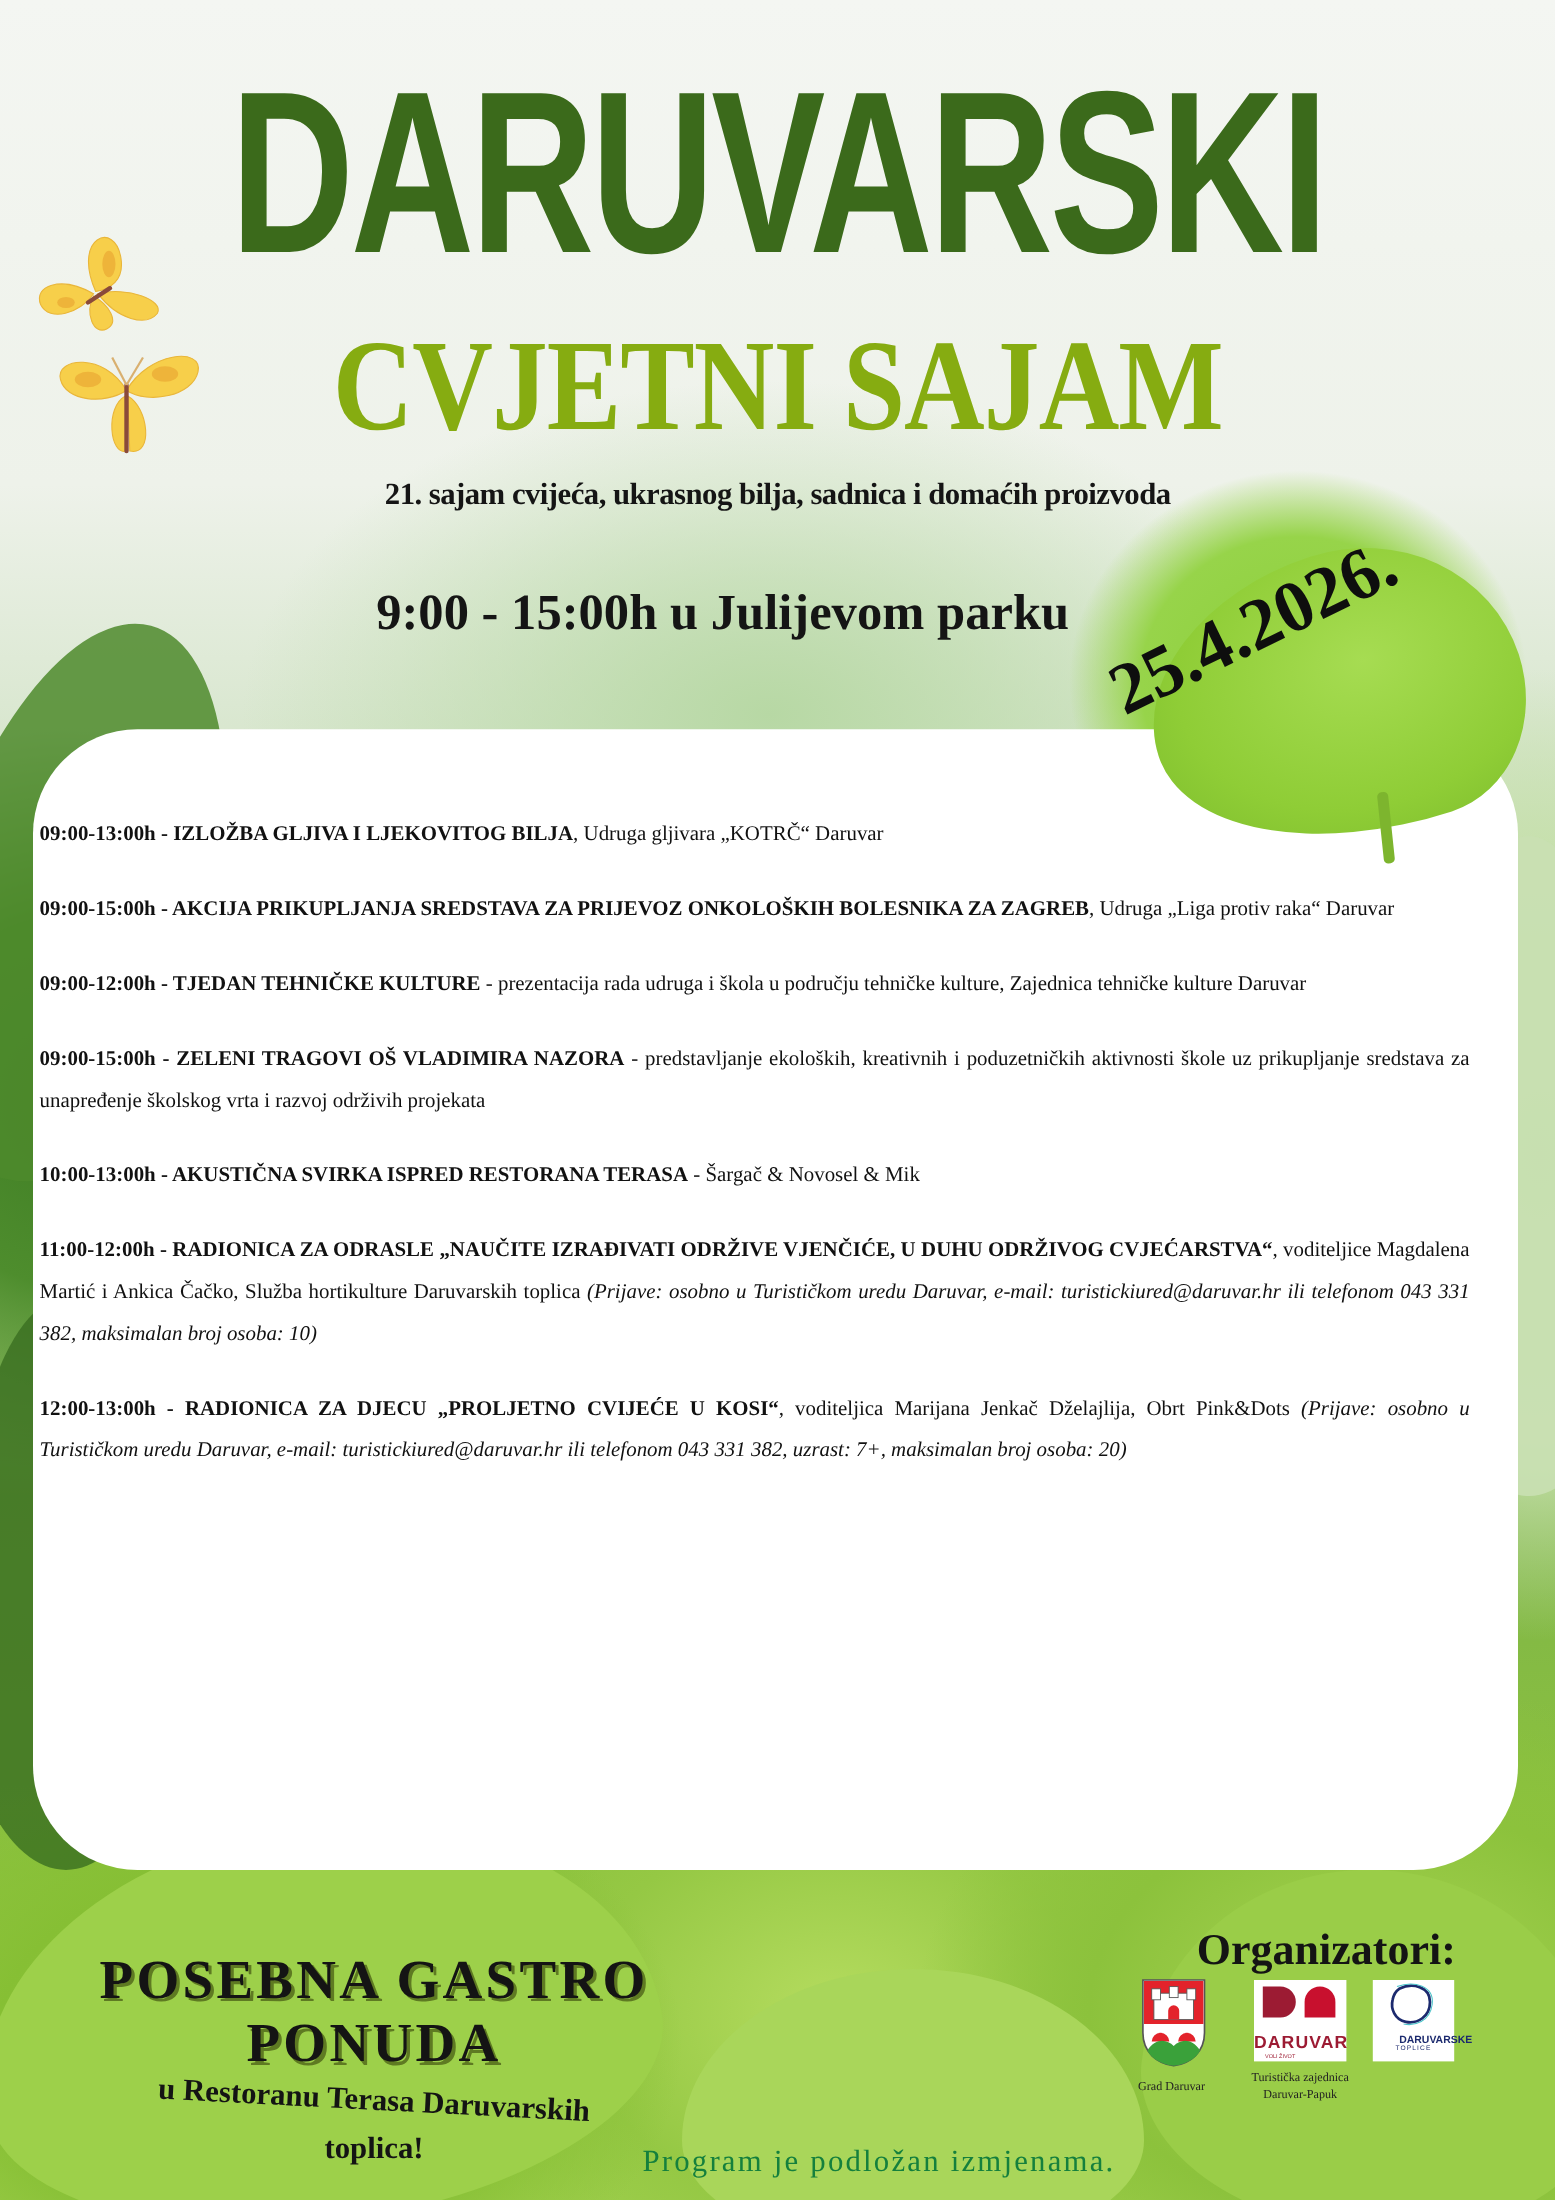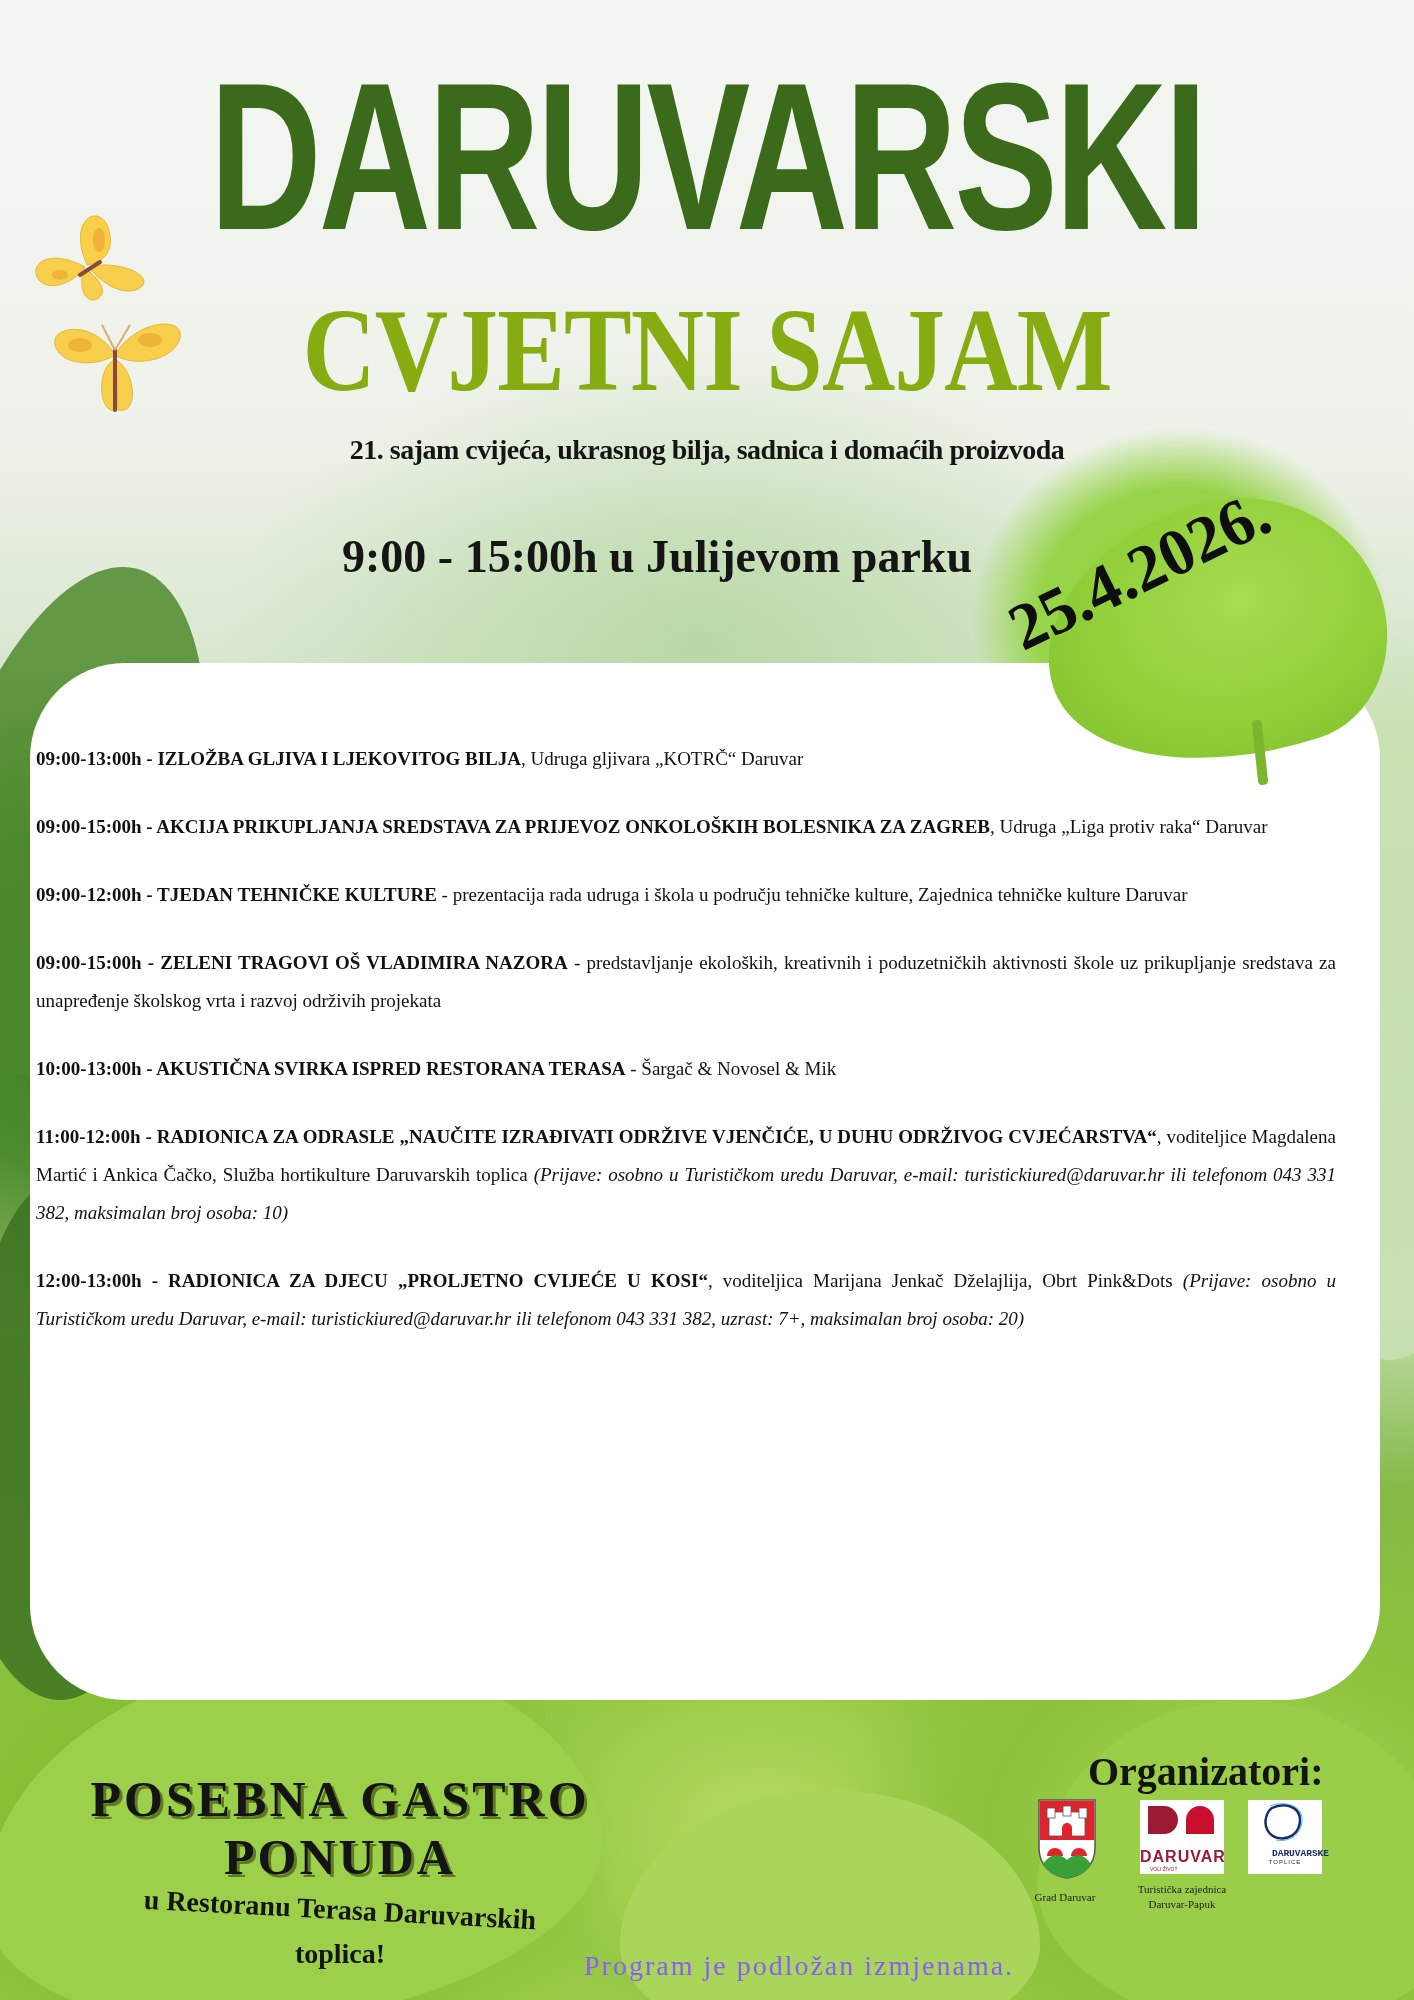--- a/index.html
+++ b/index.html
@@ -40,21 +40,21 @@
   .program { position:absolute; left:36px; top:740px; width:1300px; font-size:19px; line-height:38px;
              text-align:justify; }
   .item { margin:0 0 30px 0; }
   .item b { font-weight:bold; }
   .item i { font-style:italic; }
   .butterfly { position:absolute; }
   .gastro { position:absolute; left:60px; top:1770px; width:560px; text-align:center; }
   .gastro .h { font-size:50px; font-weight:bold; letter-spacing:3px; line-height:58px; color:#141414;
                text-shadow:3px 3px 0 #5e7a22; }
   .gastro .s { font-size:28px; font-weight:bold; line-height:40px; color:#141414; margin-top:4px; }
-  .disclaimer { position:absolute; left:584px; top:1950px; font-size:28px; letter-spacing:2px; color:#8b5cf6; }
+  .disclaimer { position:absolute; left:584px; top:1950px; font-size:28px; letter-spacing:2px; color:#15803d; }
   .org-title { position:absolute; left:1088px; top:1748px; font-size:40px; font-weight:bold; color:#141414; }
   .logo { position:absolute; background:#fff; }
   .logo-cap { position:absolute; font-size:11px; text-align:center; color:#222; line-height:15px; }
 </style>
 </head>
 <body>
 
 <div class="bg"></div>
 
 <div class="leaf" style="left:-60px;top:560px;width:260px;height:520px;background:#4d8a2b;opacity:0.85;transform:rotate(15deg);"></div>
@@ -141,15 +141,15 @@
 <div class="logo-cap" style="left:1122px;top:1882px;width:120px;">
   <div>Turistička zajednica</div>
   <div>Daruvar-Papuk</div>
 </div>
 
 <div class="logo" style="left:1248px;top:1800px;width:74px;height:74px;">
   <svg width="74" height="44" viewBox="0 0 74 44">
     <path d="M24 8 C36 2, 52 6, 52 20 C52 34, 40 40, 30 38 C20 36, 16 26, 18 18 C19 13, 21 10, 24 8 Z" fill="none" stroke="#1c2a6e" stroke-width="2.5"></path>
     <path d="M22 6 C38 0, 56 6, 54 22 C52 38, 38 42, 28 40" fill="none" stroke="#4bc3c9" stroke-width="1"></path>
   </svg>
-  <div style="font-family:Liberation Mono, monospace;font-weight:bold;font-size:9.5px;color:#1c2a6e;text-align:right;padding-left:24px;">DARUVARSKE</div>
+  <div style="font-family:Liberation Sans, sans-serif;font-weight:bold;font-size:9.5px;color:#1c2a6e;text-align:right;padding-left:24px;">DARUVARSKE</div>
   <div style="font-family:'Liberation Sans',sans-serif;font-size:6px;color:#1c2a6e;text-align:center;letter-spacing:1px;">TOPLICE</div>
 </div>
 
 </body></html>

